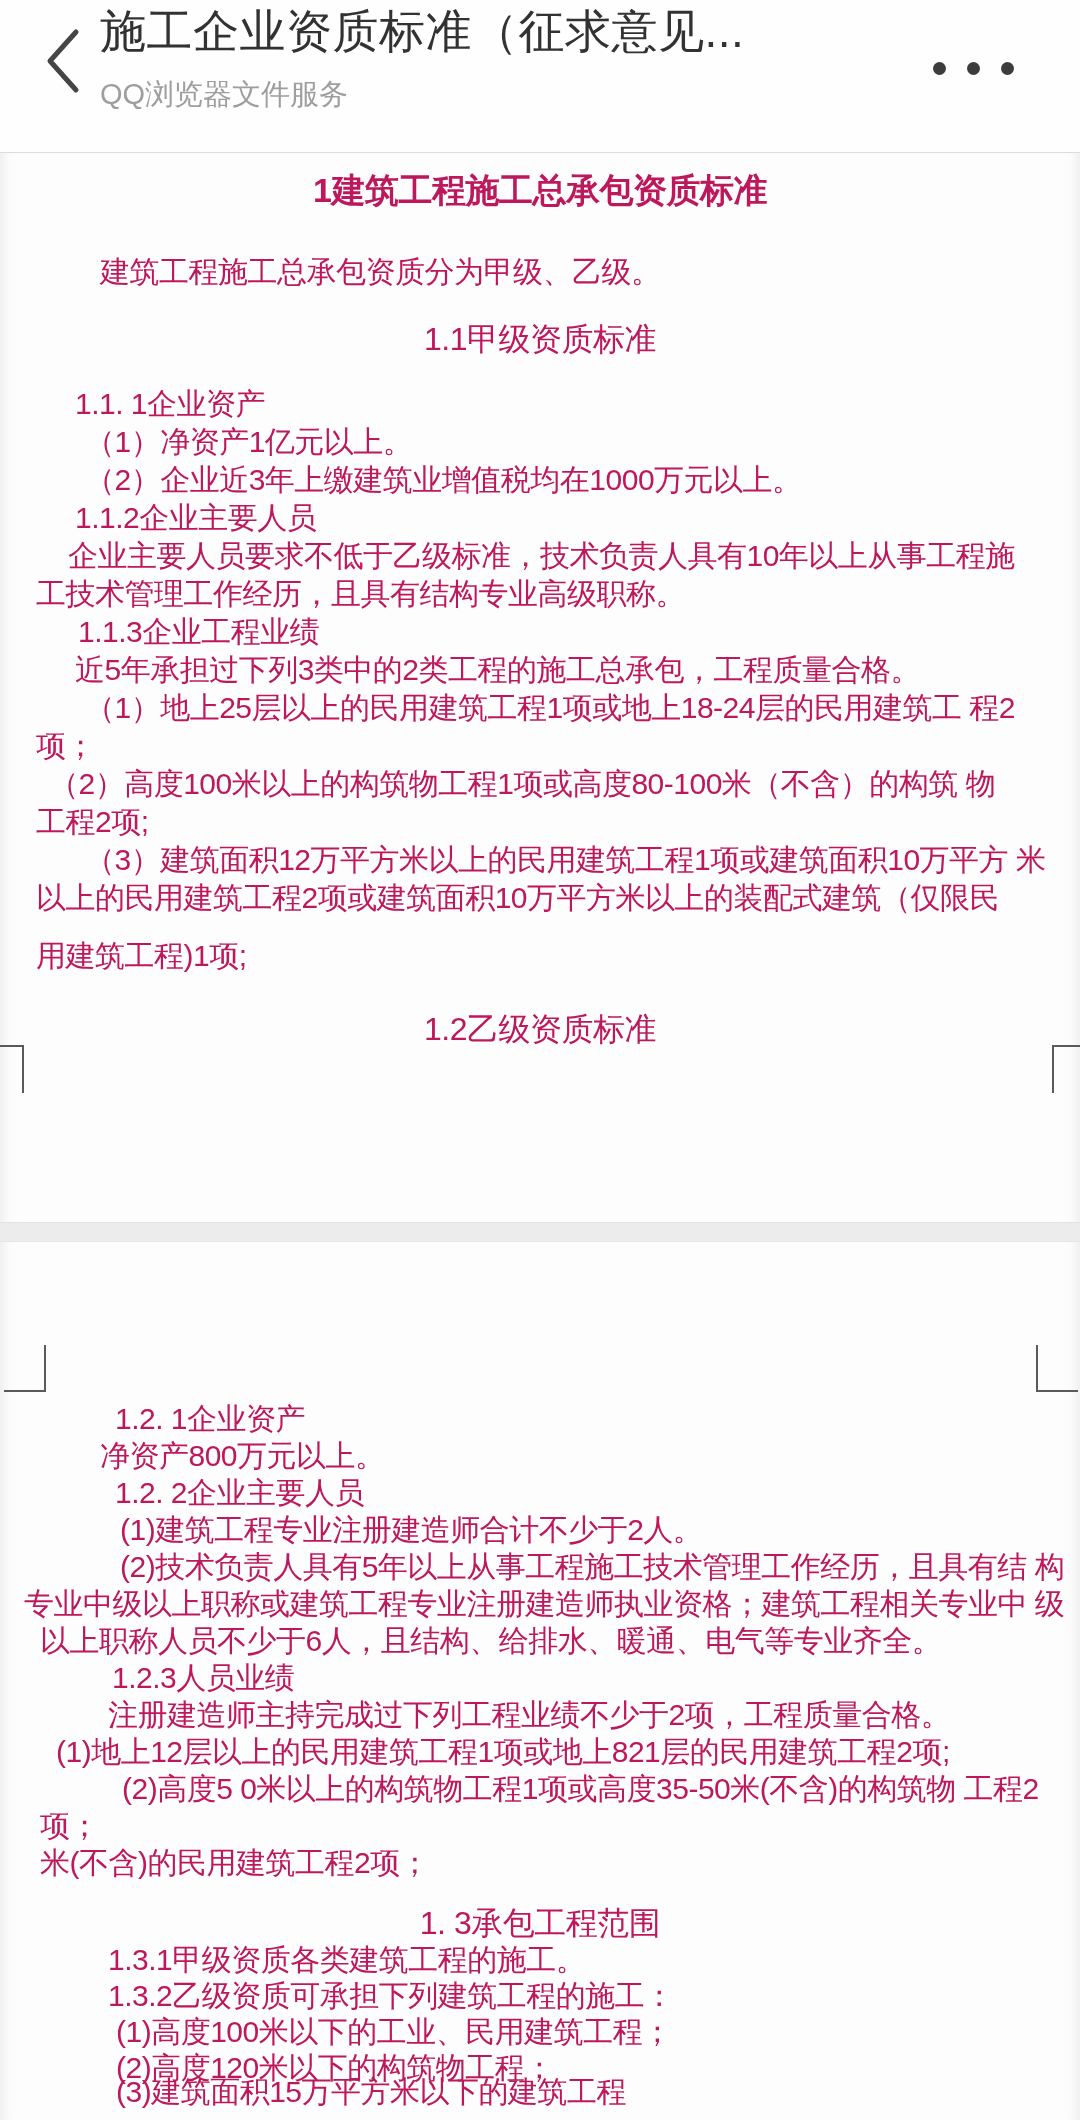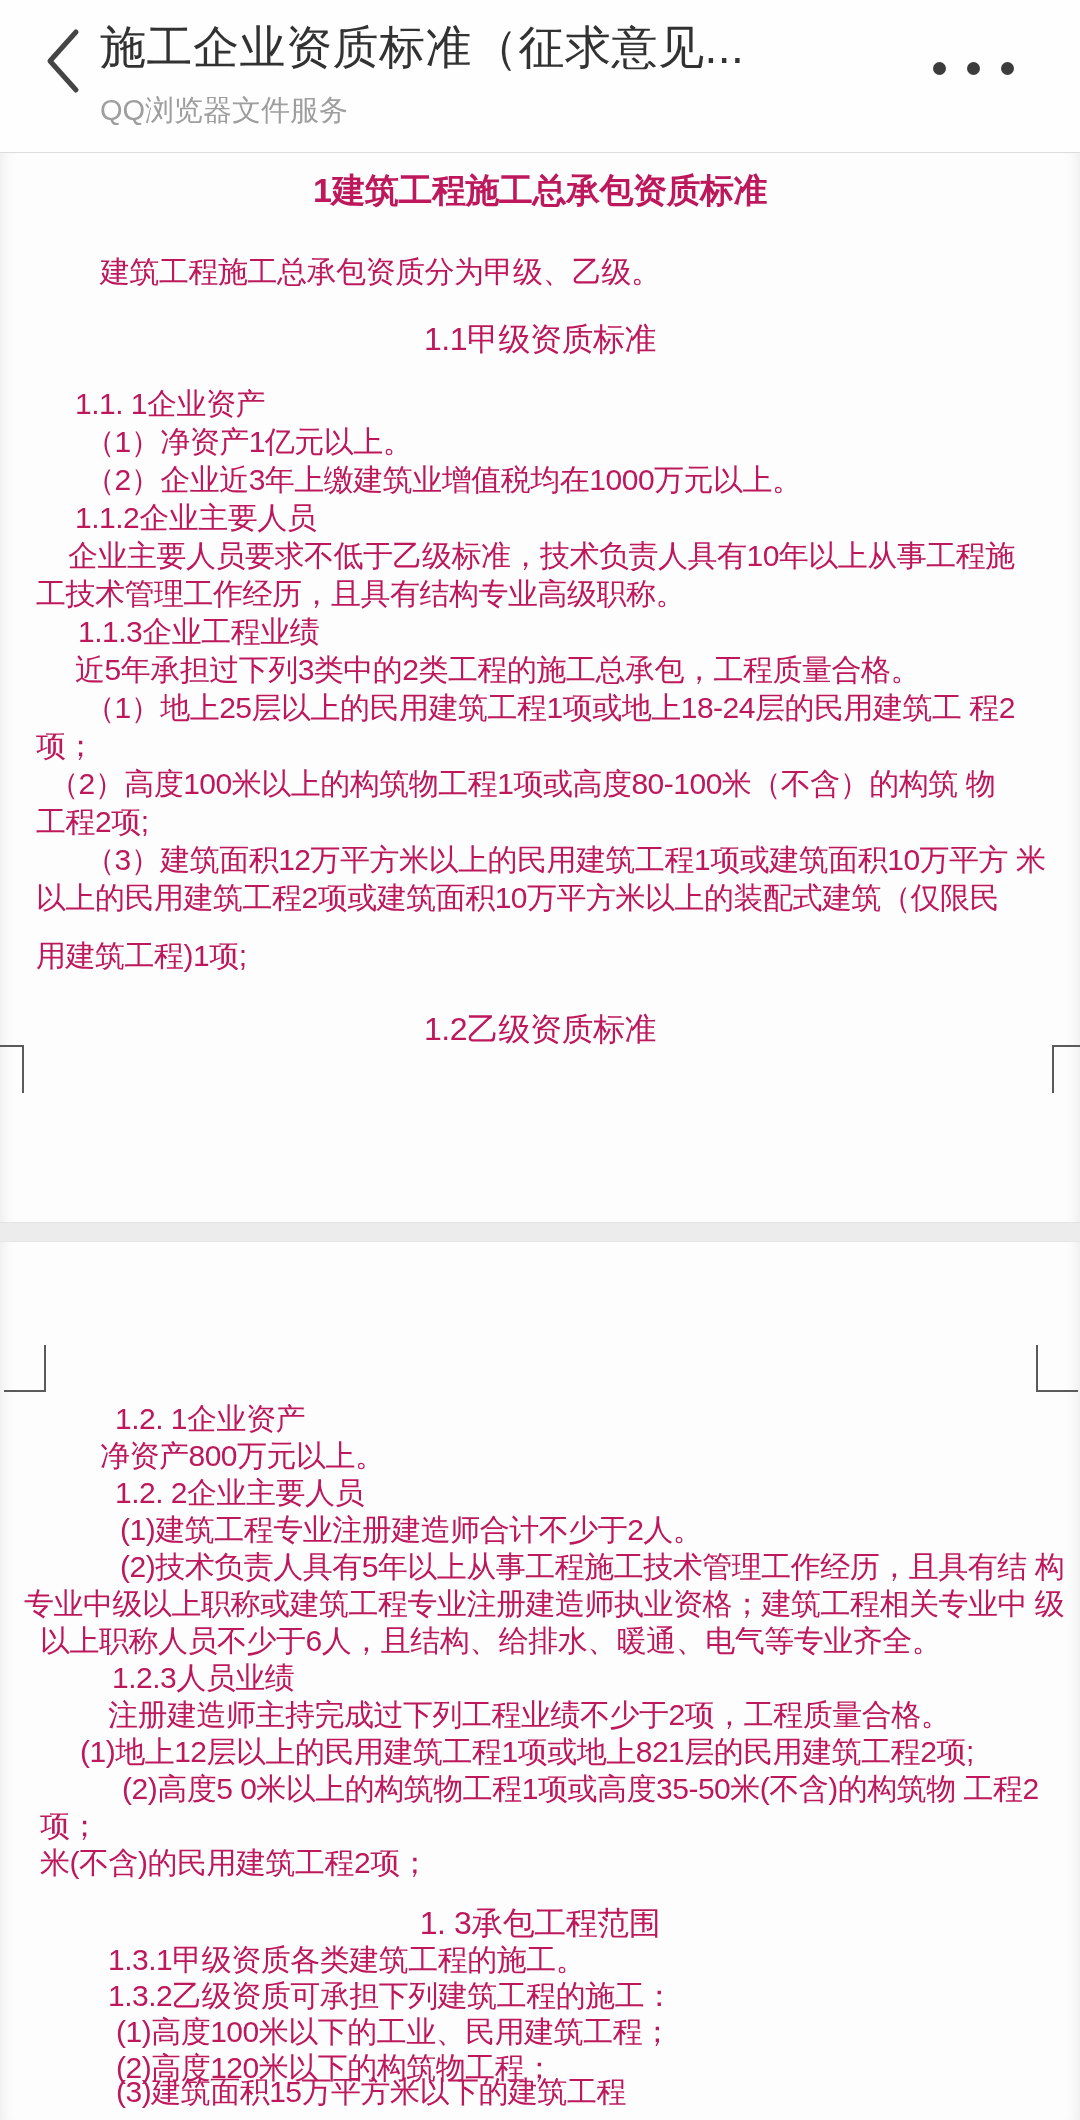--- a/index.html
+++ b/index.html
@@ -11,21 +11,21 @@
   }
   .screen{position:absolute;inset:0;background:#fcfcfc;}
   .topstrip{position:absolute;top:0;left:55px;width:55px;height:5px;background:#1a1a1a;}
 
   
   header{
     position:relative;height:152px;background:#fefefe;
     border-bottom:1px solid #dcdcdc;
   }
   .back{position:absolute;left:36px;top:26px;width:56px;height:70px;cursor:pointer;}
-  .htext{position:absolute;left:100px;top:16px;right:130px;}
+  .htext{position:absolute;left:100px;top:0;right:130px;}
   .title{
     font-size:46px;line-height:62px;color:#323232;font-weight:500;
     white-space:nowrap;overflow:hidden;letter-spacing:0.5px;
   }
   .subtitle{font-size:29px;line-height:40px;color:#9e9e9e;margin-top:12px;white-space:nowrap;}
   .more{position:absolute;right:62px;top:52px;display:flex;gap:21px;cursor:pointer;padding:10px 4px;}
   .more i{width:13px;height:13px;border-radius:50%;background:#3c3c3c;display:block;}
 
   
   .page{
@@ -115,21 +115,21 @@
     <div class="p2body">
       <div class="line" style="padding-left:115px">1.2. 1企业资产</div>
       <div class="line" style="padding-left:100px">净资产800万元以上。</div>
       <div class="line" style="padding-left:115px">1.2. 2企业主要人员</div>
       <div class="line" style="padding-left:120px">(1)建筑工程专业注册建造师合计不少于2人。</div>
       <div class="line" style="padding-left:120px">(2)技术负责人具有5年以上从事工程施工技术管理工作经历，且具有结 构</div>
       <div class="line" style="padding-left:24px">专业中级以上职称或建筑工程专业注册建造师执业资格；建筑工程相关专业中 级</div>
       <div class="line" style="padding-left:40px">以上职称人员不少于6人，且结构、给排水、暖通、电气等专业齐全。</div>
       <div class="line" style="padding-left:112px">1.2.3人员业绩</div>
       <div class="line" style="padding-left:108px">注册建造师主持完成过下列工程业绩不少于2项，工程质量合格。</div>
-      <div class="line" style="padding-left:80px">(1)地上12层以上的民用建筑工程1项或地上821层的民用建筑工程2项;</div>
+      <div class="line" style="padding-left:56px">(1)地上12层以上的民用建筑工程1项或地上821层的民用建筑工程2项;</div>
       <div class="line" style="padding-left:122px">(2)高度5 0米以上的构筑物工程1项或高度35-50米(不含)的构筑物 工程2</div>
       <div class="line" style="padding-left:40px">项；</div>
       <div class="line" style="padding-left:40px">米(不含)的民用建筑工程2项；</div>
       <div class="line center h mt24">1. 3承包工程范围</div>
       <div class="p2-tail">
         <div class="line" style="padding-left:108px">1.3.1甲级资质各类建筑工程的施工。</div>
         <div class="line" style="padding-left:108px">1.3.2乙级资质可承担下列建筑工程的施工：</div>
         <div class="line" style="padding-left:116px">(1)高度100米以下的工业、民用建筑工程；</div>
         <div class="line" style="padding-left:116px">(2)高度120米以下的构筑物工程；</div>
         <div class="line peek" style="padding-left:116px">(3)建筑面积15万平方米以下的建筑工程</div>

